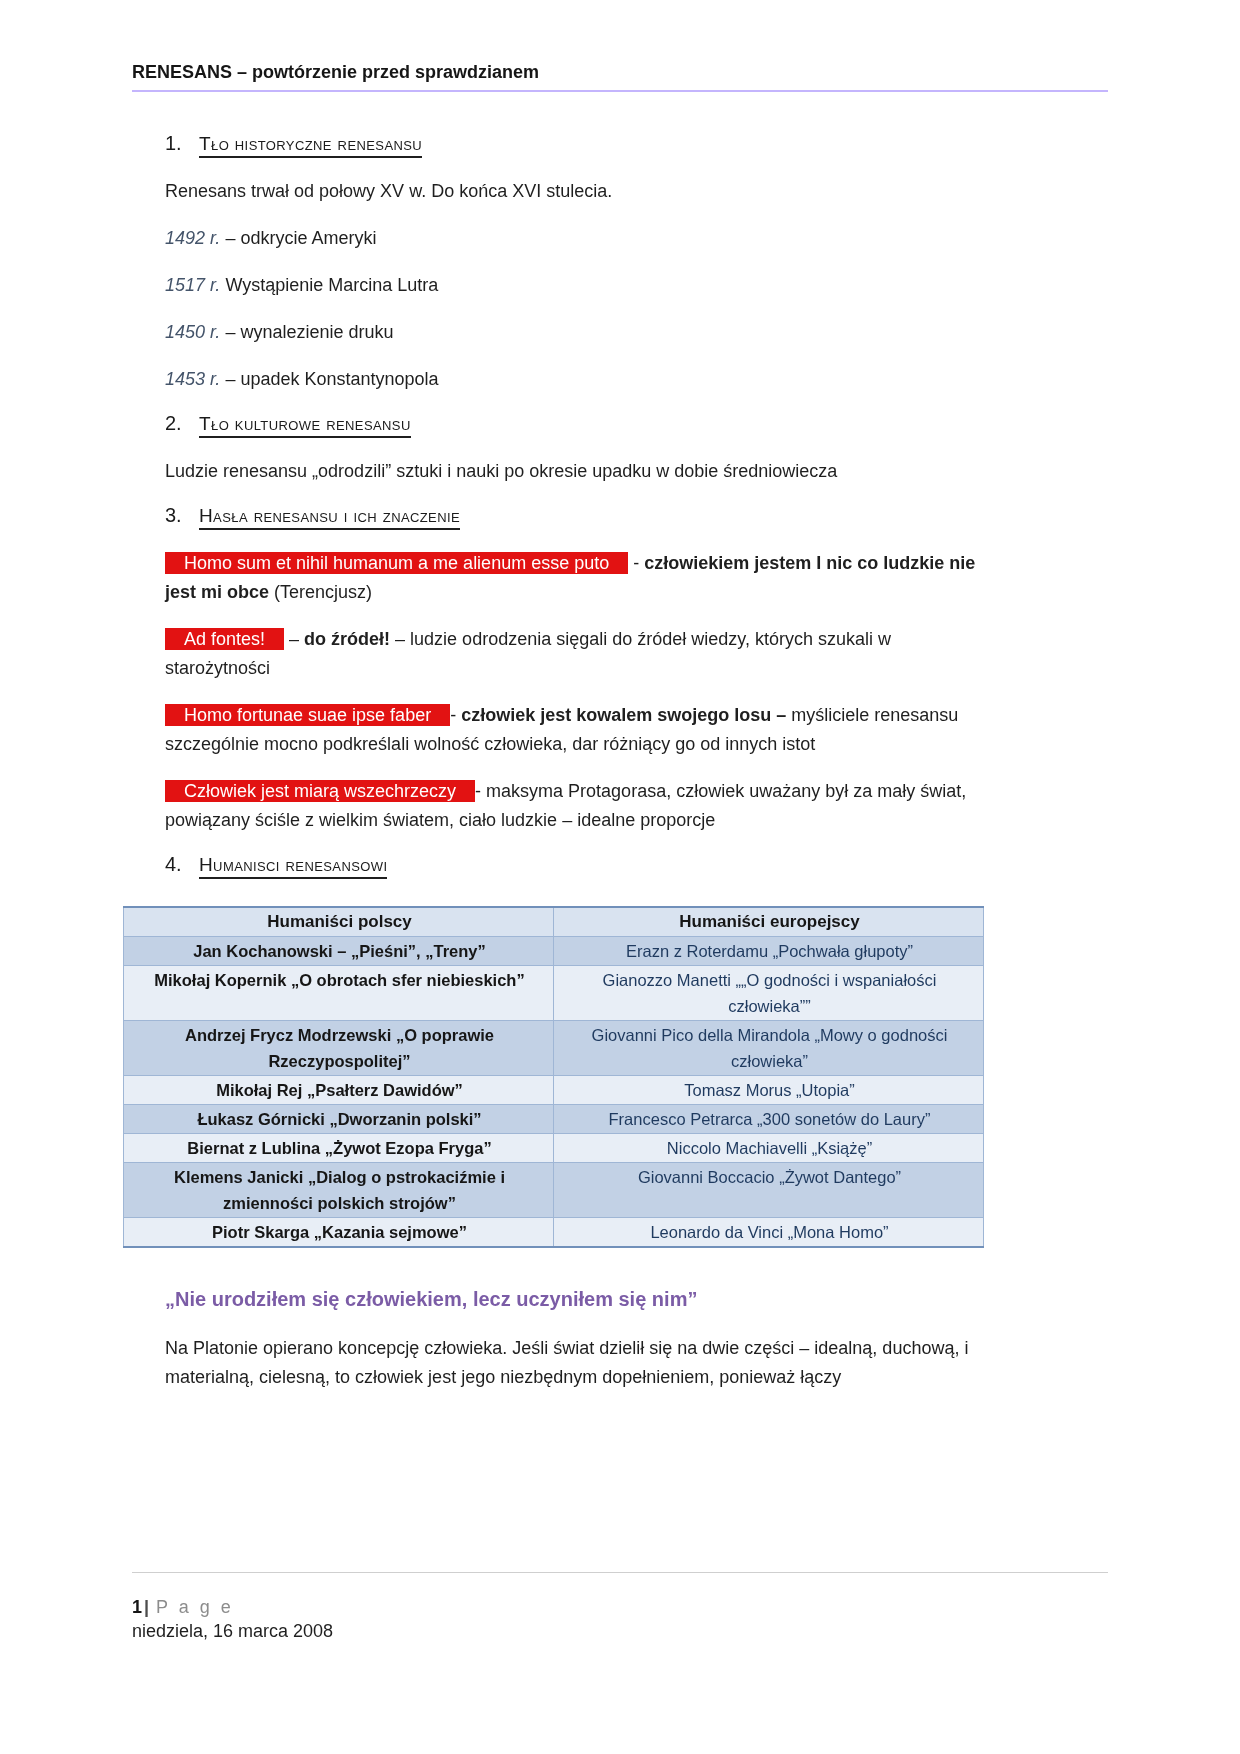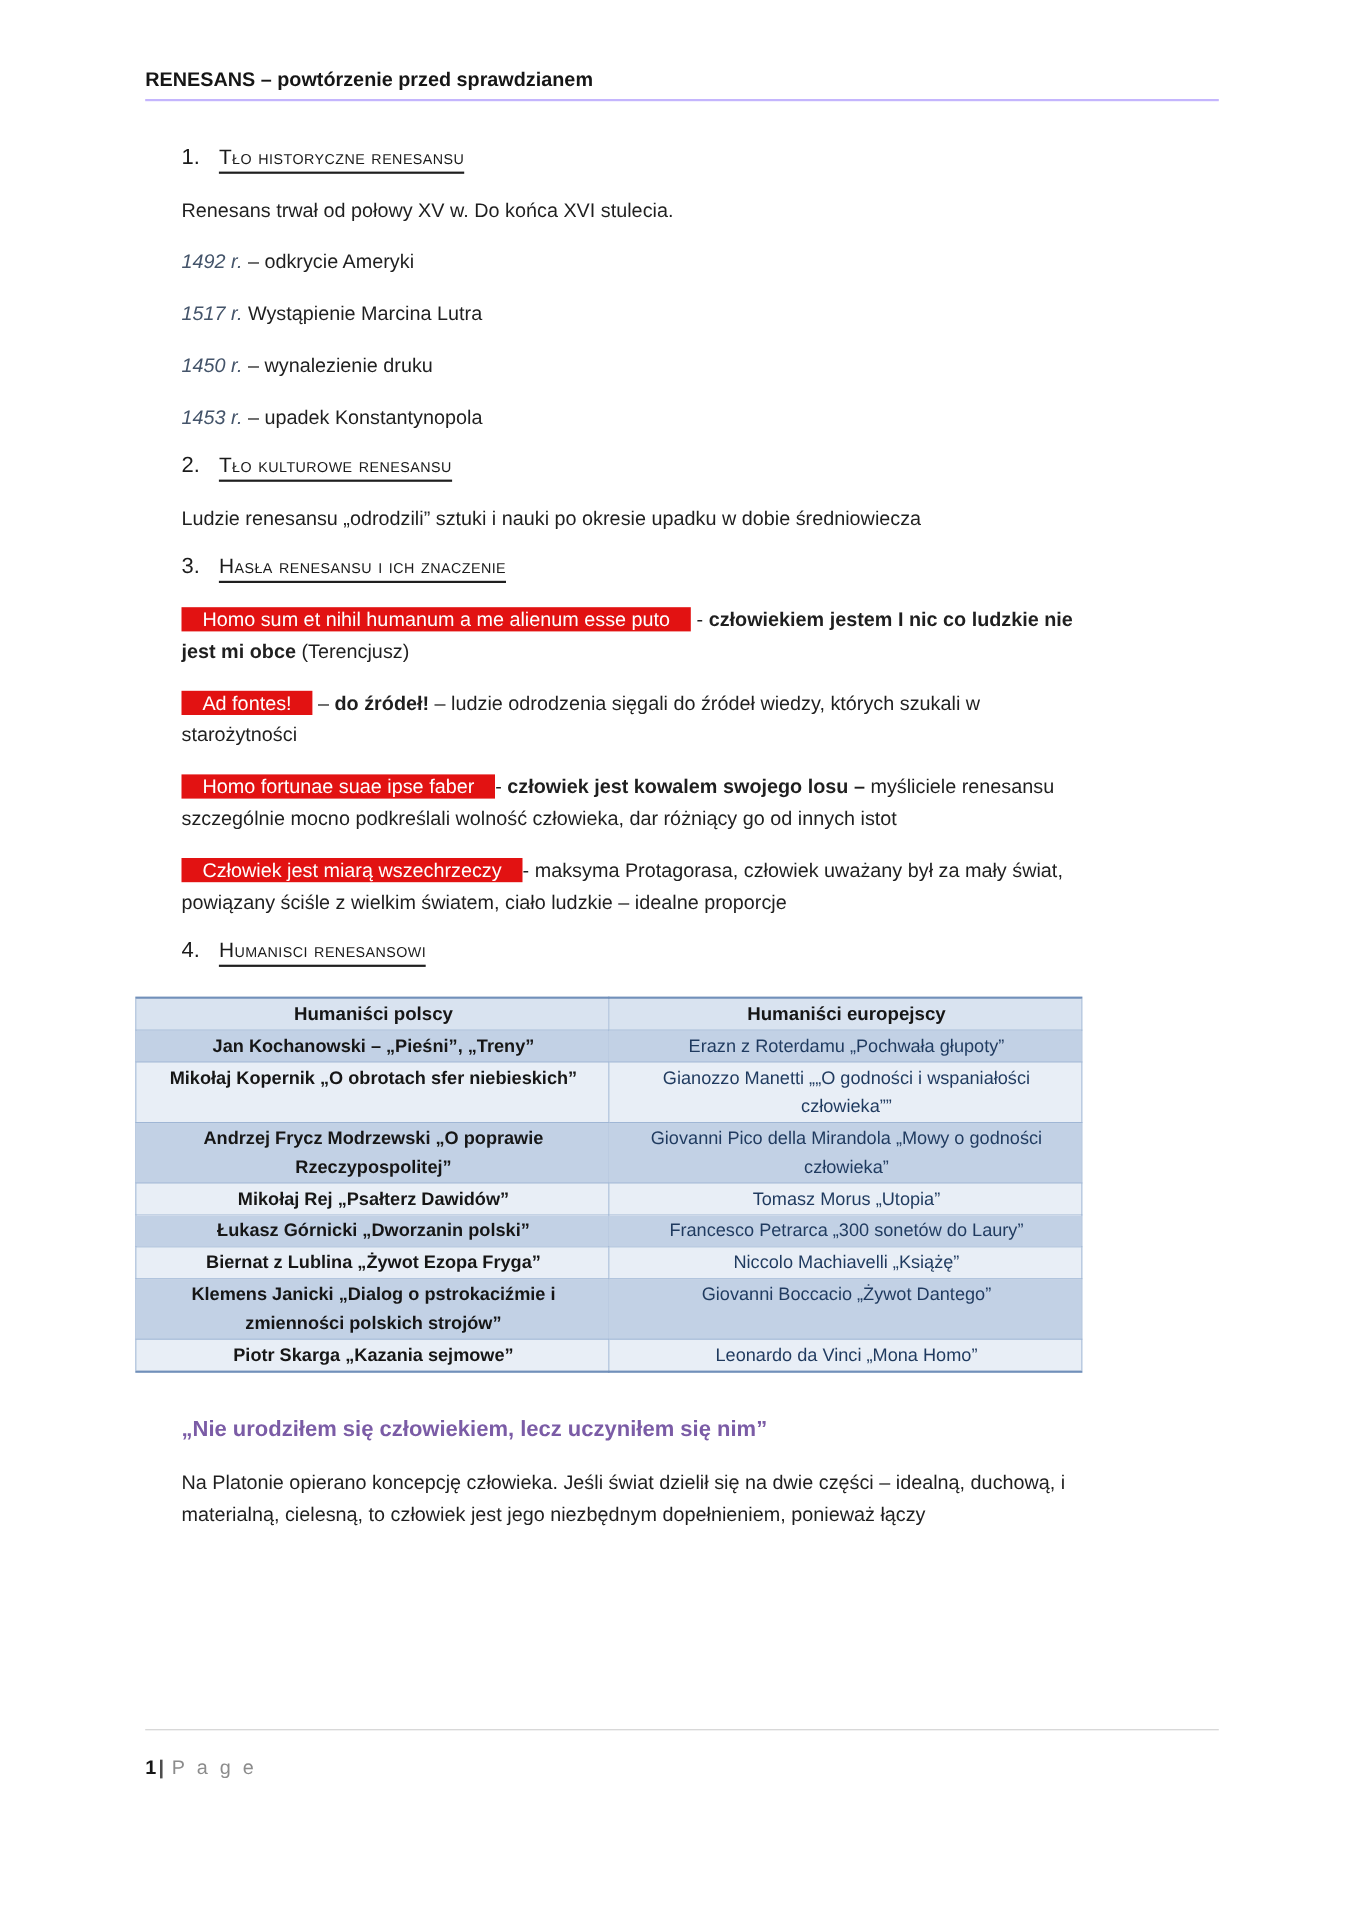--- a/index.html
+++ b/index.html
@@ -161,15 +161,16 @@
 
 
     <p class="quote">„Nie urodziłem się człowiekiem, lecz uczyniłem się nim”</p>
 
     <p class="para">Na Platonie opierano koncepcję człowieka. Jeśli świat dzielił się na dwie części – idealną, duchową, i materialną, cielesną, to człowiek jest jego niezbędnym dopełnieniem, ponieważ łączy</p>
 
   </div>
 
   <div class="doc-footer">
     <div class="footer-line1"><span class="pnum">1</span><span class="pdiv">|</span> <span class="pword">P a g e</span></div>
+    <div class="footer-date">niedziela, 16 marca 2008</div>
   </div>
 
 </div>
 
 </body></html>

